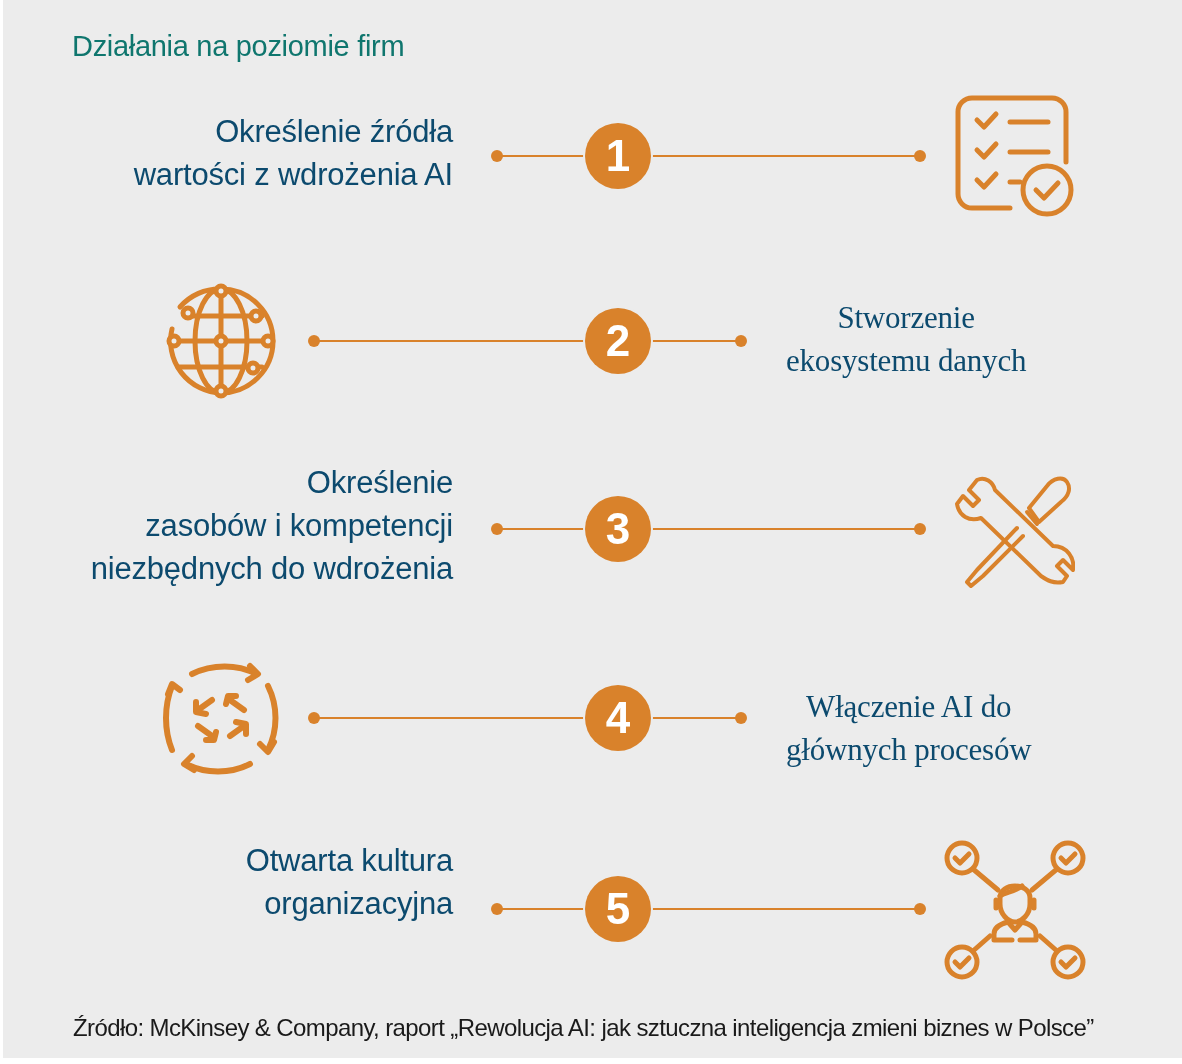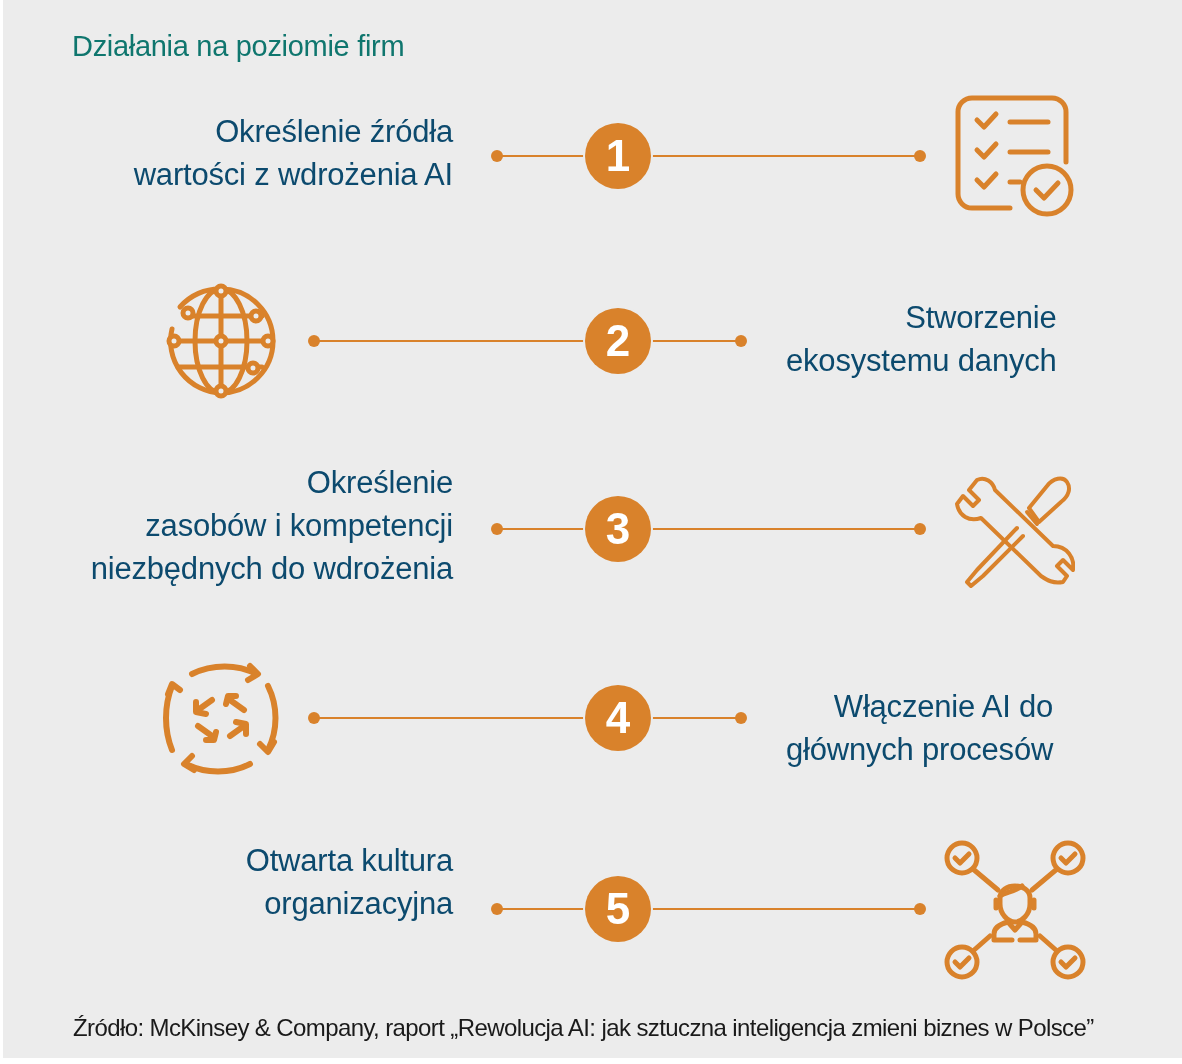--- a/index.html
+++ b/index.html
@@ -2,21 +2,21 @@
 <html><head>
 <meta charset="utf-8">
 <style>
   html, body { margin:0; padding:0; }
   body { width:1182px; height:1064px; background:#ffffff; position:relative; overflow:hidden;
          font-family:"Liberation Sans", sans-serif; }
   .panel { position:absolute; left:3px; top:0; width:1179px; height:1058px; background:#ECECEC; }
   .title { position:absolute; left:30px; top:30px; font-size:29px; color:#0f766e; letter-spacing:-0.3px; white-space:nowrap;margin-left:42px; }
   .label { position:absolute; font-size:31px; line-height:43px; color:#0c4a6e; white-space:pre-line; letter-spacing:-0.2px; }
   .label.left { text-align:right; right:729px; }
-  .label.right { text-align:right; left:786px; }
+  .label.right { text-align:center; left:786px;font-family:Liberation Serif, serif; }
   .line { position:absolute; height:2px; background:#D9822B; }
   .dot { position:absolute; width:12px; height:12px; border-radius:50%; background:#D9822B; margin:-6px 0 0 -6px; }
   .num { position:absolute; width:66px; height:66px; border-radius:50%; background:#D9822B; color:#fff;
          font-size:44px; font-weight:bold; line-height:66px; text-align:center; left:585px; margin-top:-33px;
          box-shadow:0 0 0 2px #ECECEC; }
   .icon { position:absolute; }
   .icon svg { display:block; }
   .source { position:absolute; left:31px; top:1014px; font-size:24px; color:#1a1a1a; white-space:nowrap; letter-spacing:-0.6px;margin-left:42px; }
 </style>
 </head>

